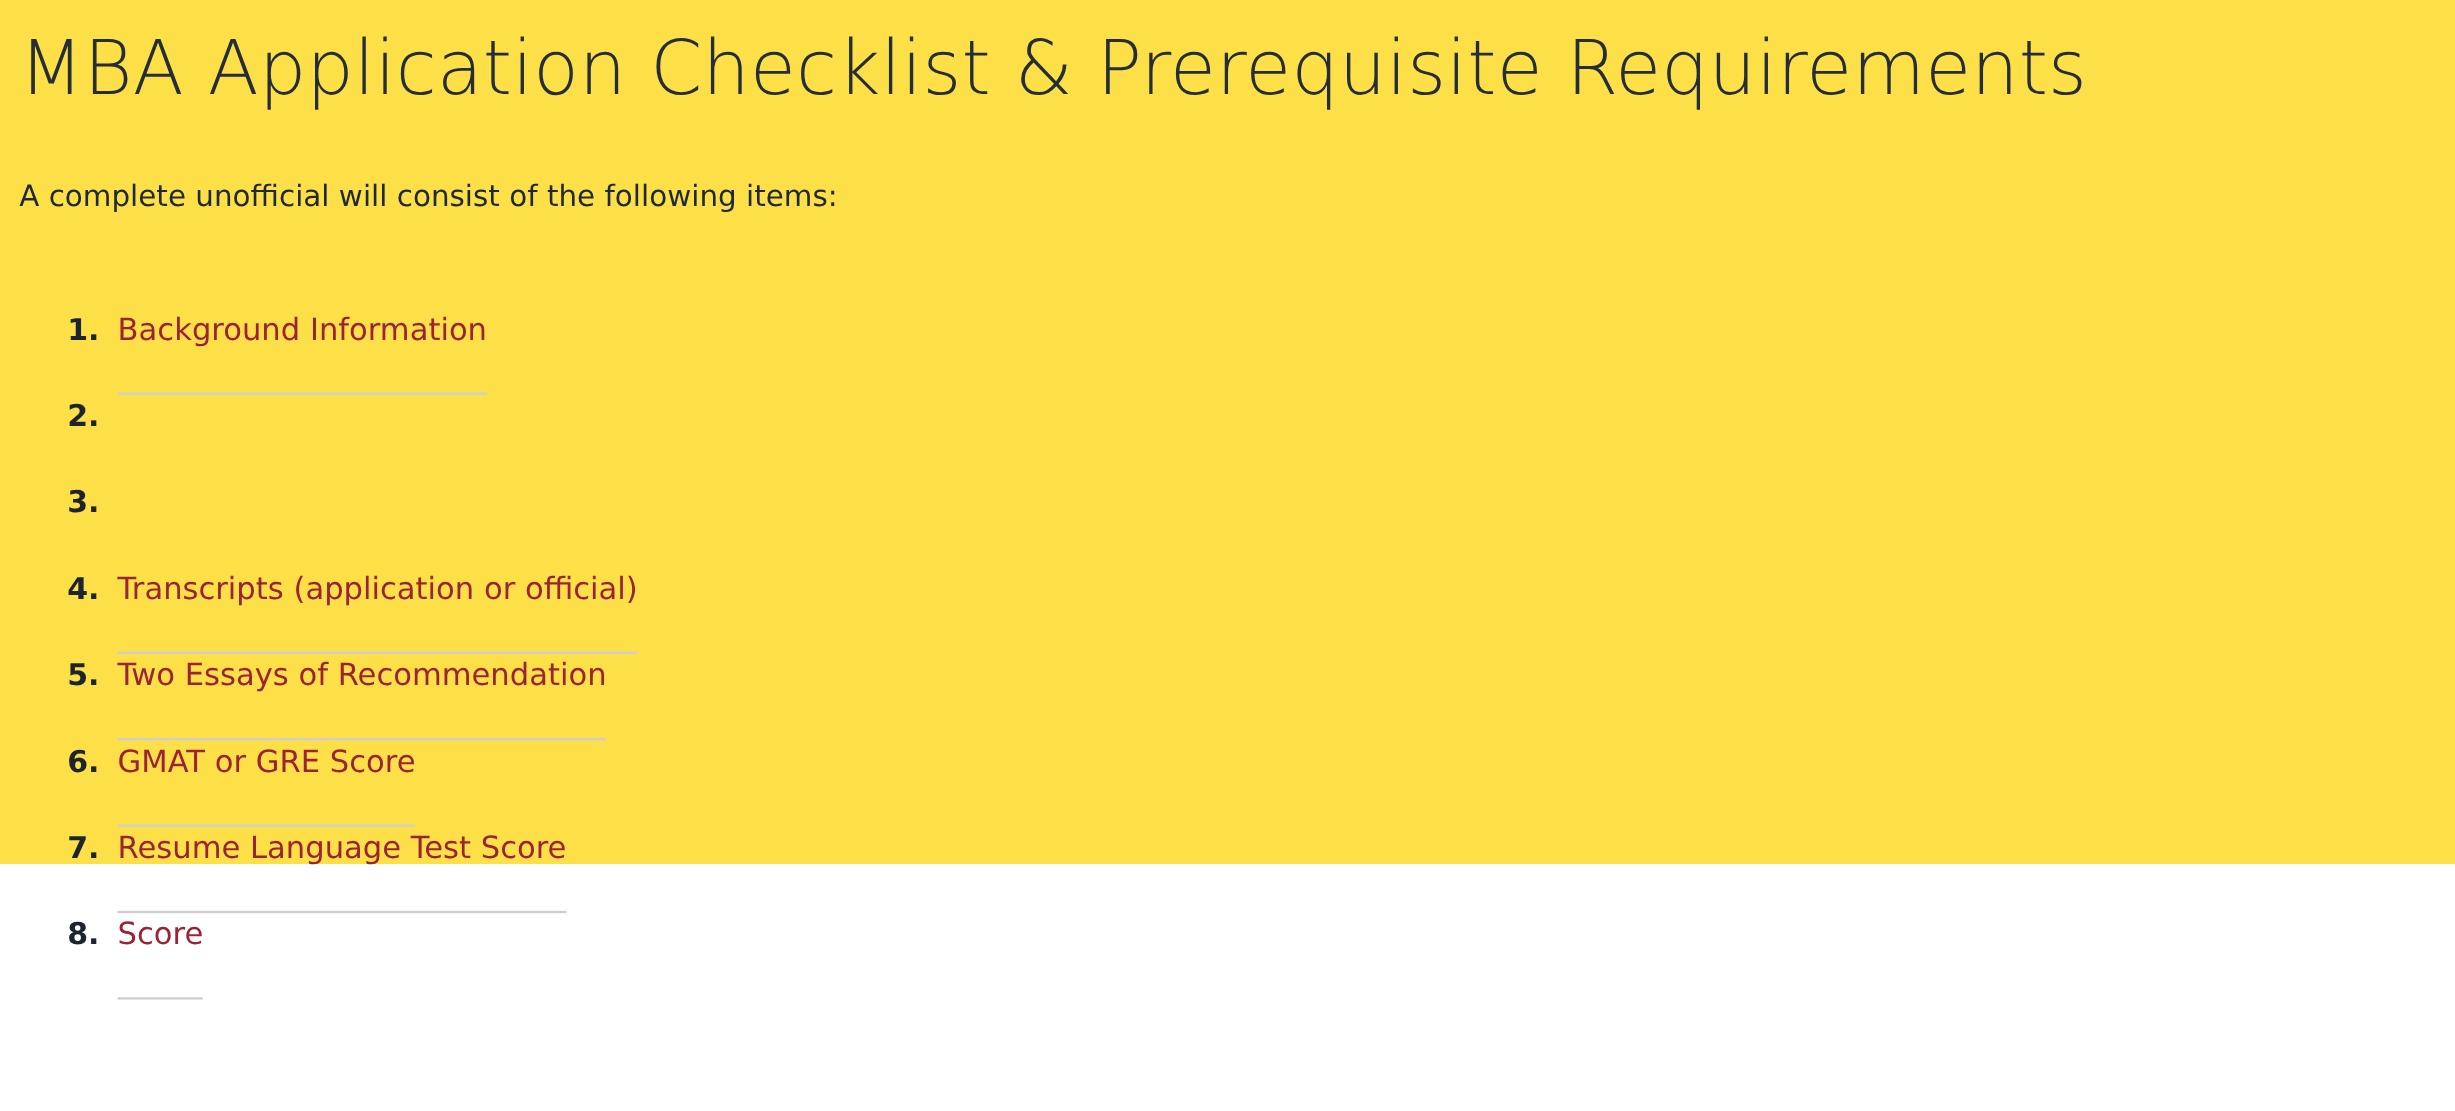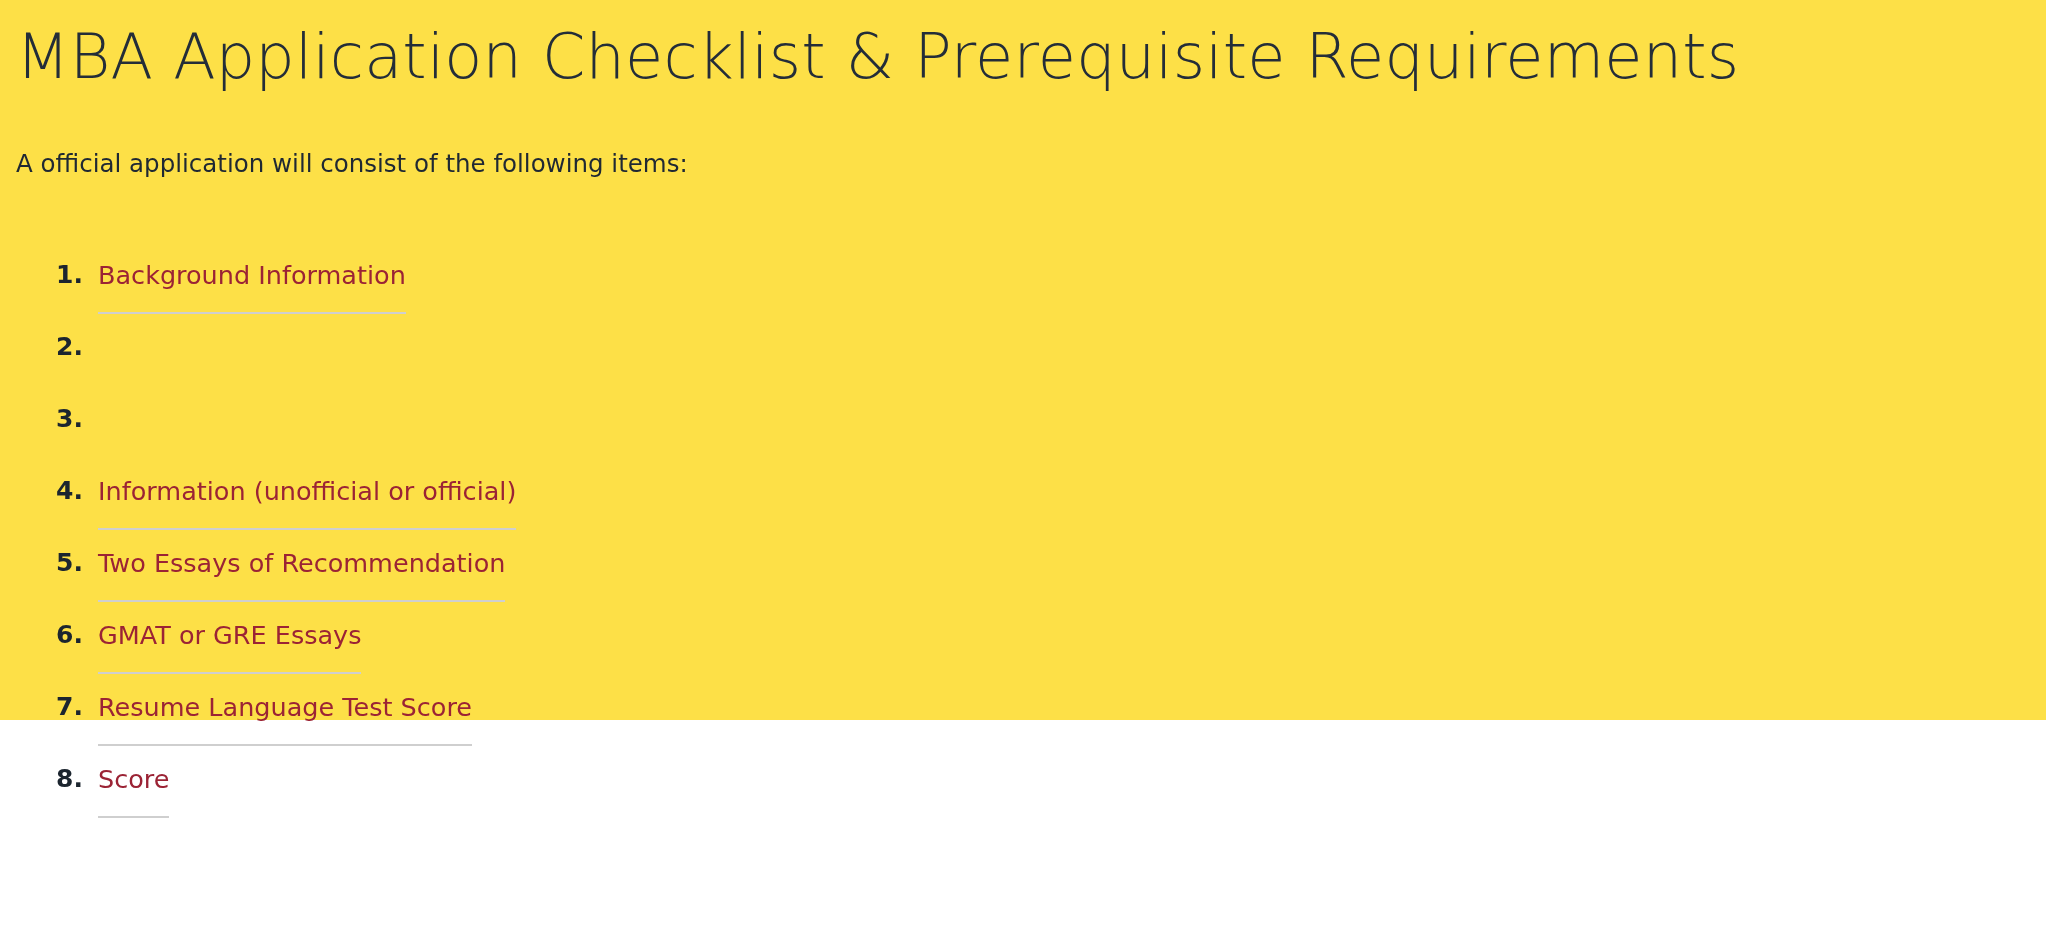--- a/index.html
+++ b/index.html
@@ -86,63 +86,63 @@
   .item-link {
     position: absolute;
     left: 82px;
     top: 0;
     font-size: 25.5px;
     font-weight: 400;
     color: #9b2335;
     line-height: 72px;
     text-decoration: none;
     border-bottom: 2px solid #cfcfcf;
-    padding-bottom: 1px;
+    padding-bottom: 16px;
     white-space: nowrap;
     cursor: pointer;
   }
 </style>
 </head>
 <body>
 
 <div class="page">
   <div class="content">
 
     <h1 class="page-title">MBA Application Checklist &amp; Prerequisite Requirements</h1>
 
-    <p class="intro-text">A official application will consist of the following items:</p>
+    <p class="intro-text">A complete unofficial will consist of the following items:</p>
 
     <ol class="checklist">
 
       <li class="checklist-item">
         <span class="item-number">1.</span>
         <a class="item-link" href="#">Background Information</a>
       </li>
 
       <li class="checklist-item">
         <span class="item-number">2.</span>
       </li>
 
       <li class="checklist-item">
         <span class="item-number">3.</span>
       </li>
 
       <li class="checklist-item">
         <span class="item-number">4.</span>
-        <a class="item-link" href="#">Information (unofficial or official)</a>
+        <a class="item-link" href="#">Transcripts (application or official)</a>
       </li>
 
       <li class="checklist-item">
         <span class="item-number">5.</span>
         <a class="item-link" href="#">Two Essays of Recommendation</a>
       </li>
 
       <li class="checklist-item">
         <span class="item-number">6.</span>
-        <a class="item-link" href="#">GMAT or GRE Essays</a>
+        <a class="item-link" href="#">GMAT or GRE Score</a>
       </li>
 
       <li class="checklist-item">
         <span class="item-number">7.</span>
         <a class="item-link" href="#">Resume Language Test Score</a>
       </li>
 
       <li class="checklist-item">
         <span class="item-number">8.</span>
         <a class="item-link" href="#">Score</a>

